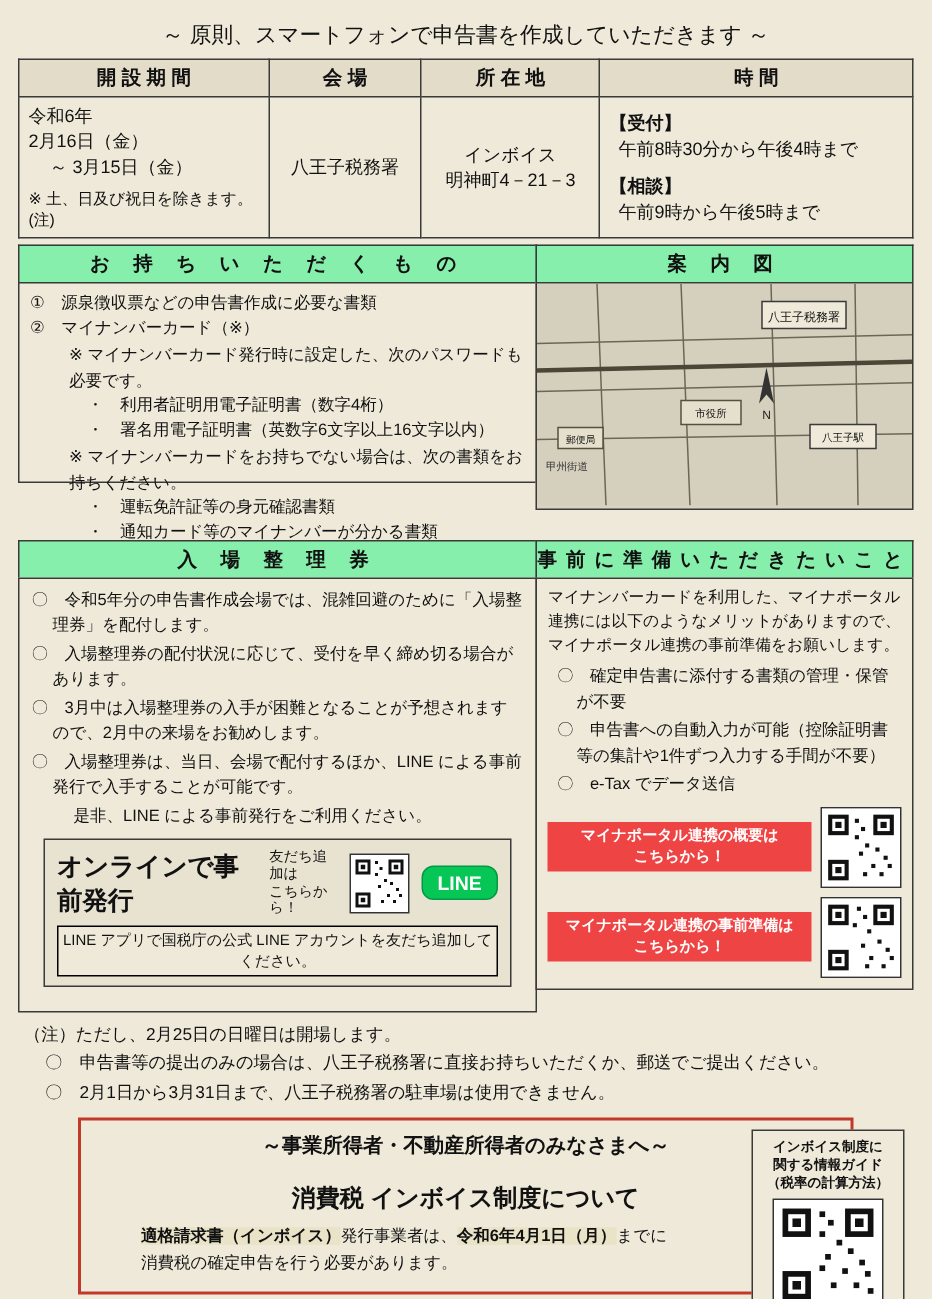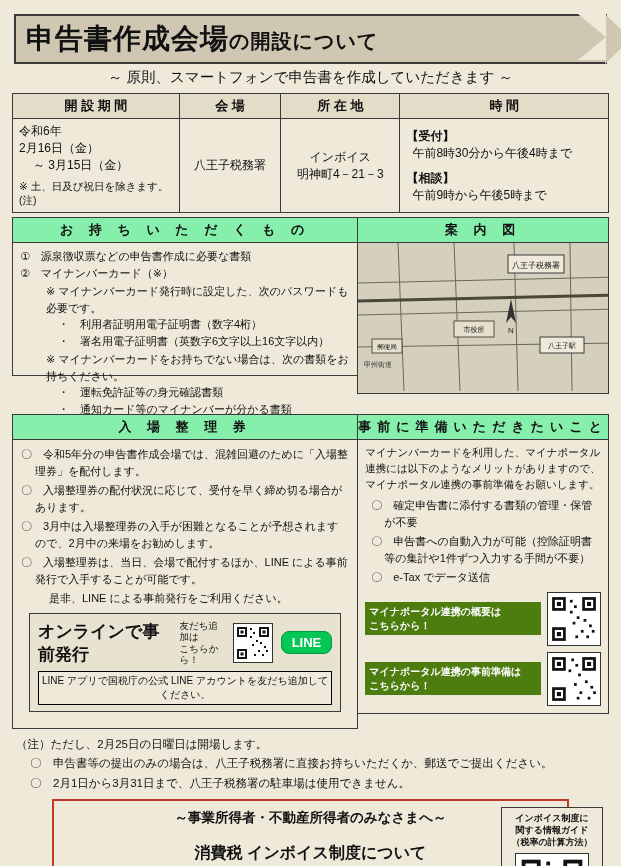--- a/index.html
+++ b/index.html
@@ -71,21 +71,21 @@
   .promo-top{display:flex;align-items:center;gap:8px;}
   .promo-title{font-size:17px;font-weight:bold;}
   .line-badge{
     background:#06c755;color:#fff;font-weight:bold;font-size:13px;border-radius:8px;
     padding:3px 10px;border:1px solid #049a43;
   }
   .promo-note{font-size:10px;text-align:center;margin-top:5px;border:1px solid #000000;padding:2px;background:#efe9d9;}
   
   .qrbox{display:flex;align-items:center;gap:6px;margin-top:6px;}
   .qrlabel{
-    background:#4d7c0f;color:#fff;font-size:10px;font-weight:bold;
+    background:#ef4444;color:#fff;font-size:10px;font-weight:bold;text-align:center;
     padding:3px 4px;line-height:1.35;flex:1;
   }
   .qr{width:52px;height:52px;background:#fff;border:1px solid #333;}
   
   .notes{margin:6px 4px 4px 4px;font-size:11.5px;line-height:1.7;}
   .notes .n{padding-left:14px;}
   
   .invoice{
     position:relative;border:2px solid #c0392b;margin:6px 40px 0 40px;padding:8px 10px 10px 10px;
     background:#efe9d9;
@@ -101,26 +101,20 @@
     padding:4px;text-align:center;
   }
   .guide .gl{font-size:9px;line-height:1.35;font-weight:bold;}
   .guide .qr2{width:72px;height:72px;background:#fff;border:1px solid #333;margin:4px auto 0 auto;}
 </style>
 </head>
 <body>
 
 <div class="page">
 
-  <div class="banner">
-    <div class="banner-title">
-      <span>申告書作成会場</span><span class="small">の開設について</span>
-    </div>
-    <div class="arrowtip"></div>
-  </div>
   <div class="subtitle">～ 原則、スマートフォンで申告書を作成していただきます ～</div>
 
   <table class="tbl">
     <tbody>
         <tr>
       <th style="width:28%">開 設 期 間</th>
       <th style="width:17%">会 場</th>
       <th style="width:20%">所 在 地</th>
       <th>時 間</th>
     </tr>

